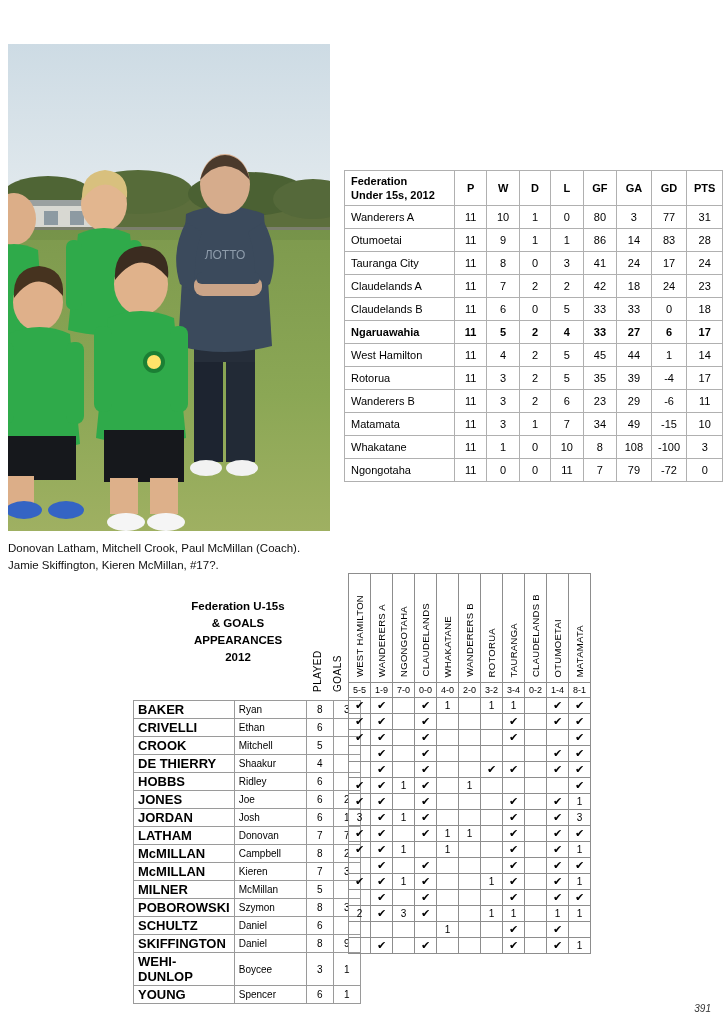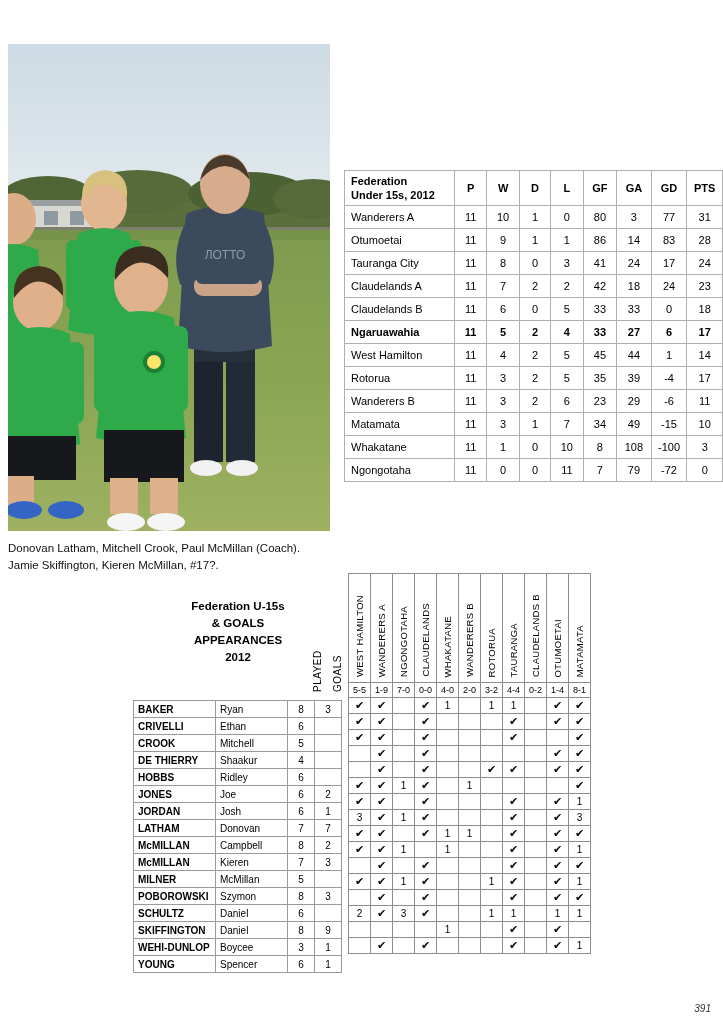--- a/index.html
+++ b/index.html
@@ -90,21 +90,21 @@
     font-size: 10.5px;
   }
   .players td {
     border: 1px solid #9a9a9a;
     height: 14px;
     padding: 1px 4px;
   }
   .players td.surname {
     width: 73px;
     font-weight: bold;
-    font-size: 10px;
+    font-size: 13px;
   }
   .players td.firstname {
     width: 63px;
     font-size: 10px;
   }
   .players td.played, .players td.goals {
     width: 18px;
     text-align: center;
     font-size: 10px;
   }
@@ -571,21 +571,21 @@
         </tr>
         <tr>
           <td class="blankcol"></td>
           <td class="score">5-5</td>
           <td class="score">1-9</td>
           <td class="score">7-0</td>
           <td class="score">0-0</td>
           <td class="score">4-0</td>
           <td class="score">2-0</td>
           <td class="score">3-2</td>
-          <td class="score">4-4</td>
+          <td class="score">3-4</td>
           <td class="score">0-2</td>
           <td class="score">1-4</td>
           <td class="score">8-1</td>
         </tr>
         <tr>
           <td class="blankcol"></td>
           <td><span class="tick">✔</span></td>
           <td><span class="tick">✔</span></td>
           <td></td>
           <td><span class="tick">✔</span></td>

